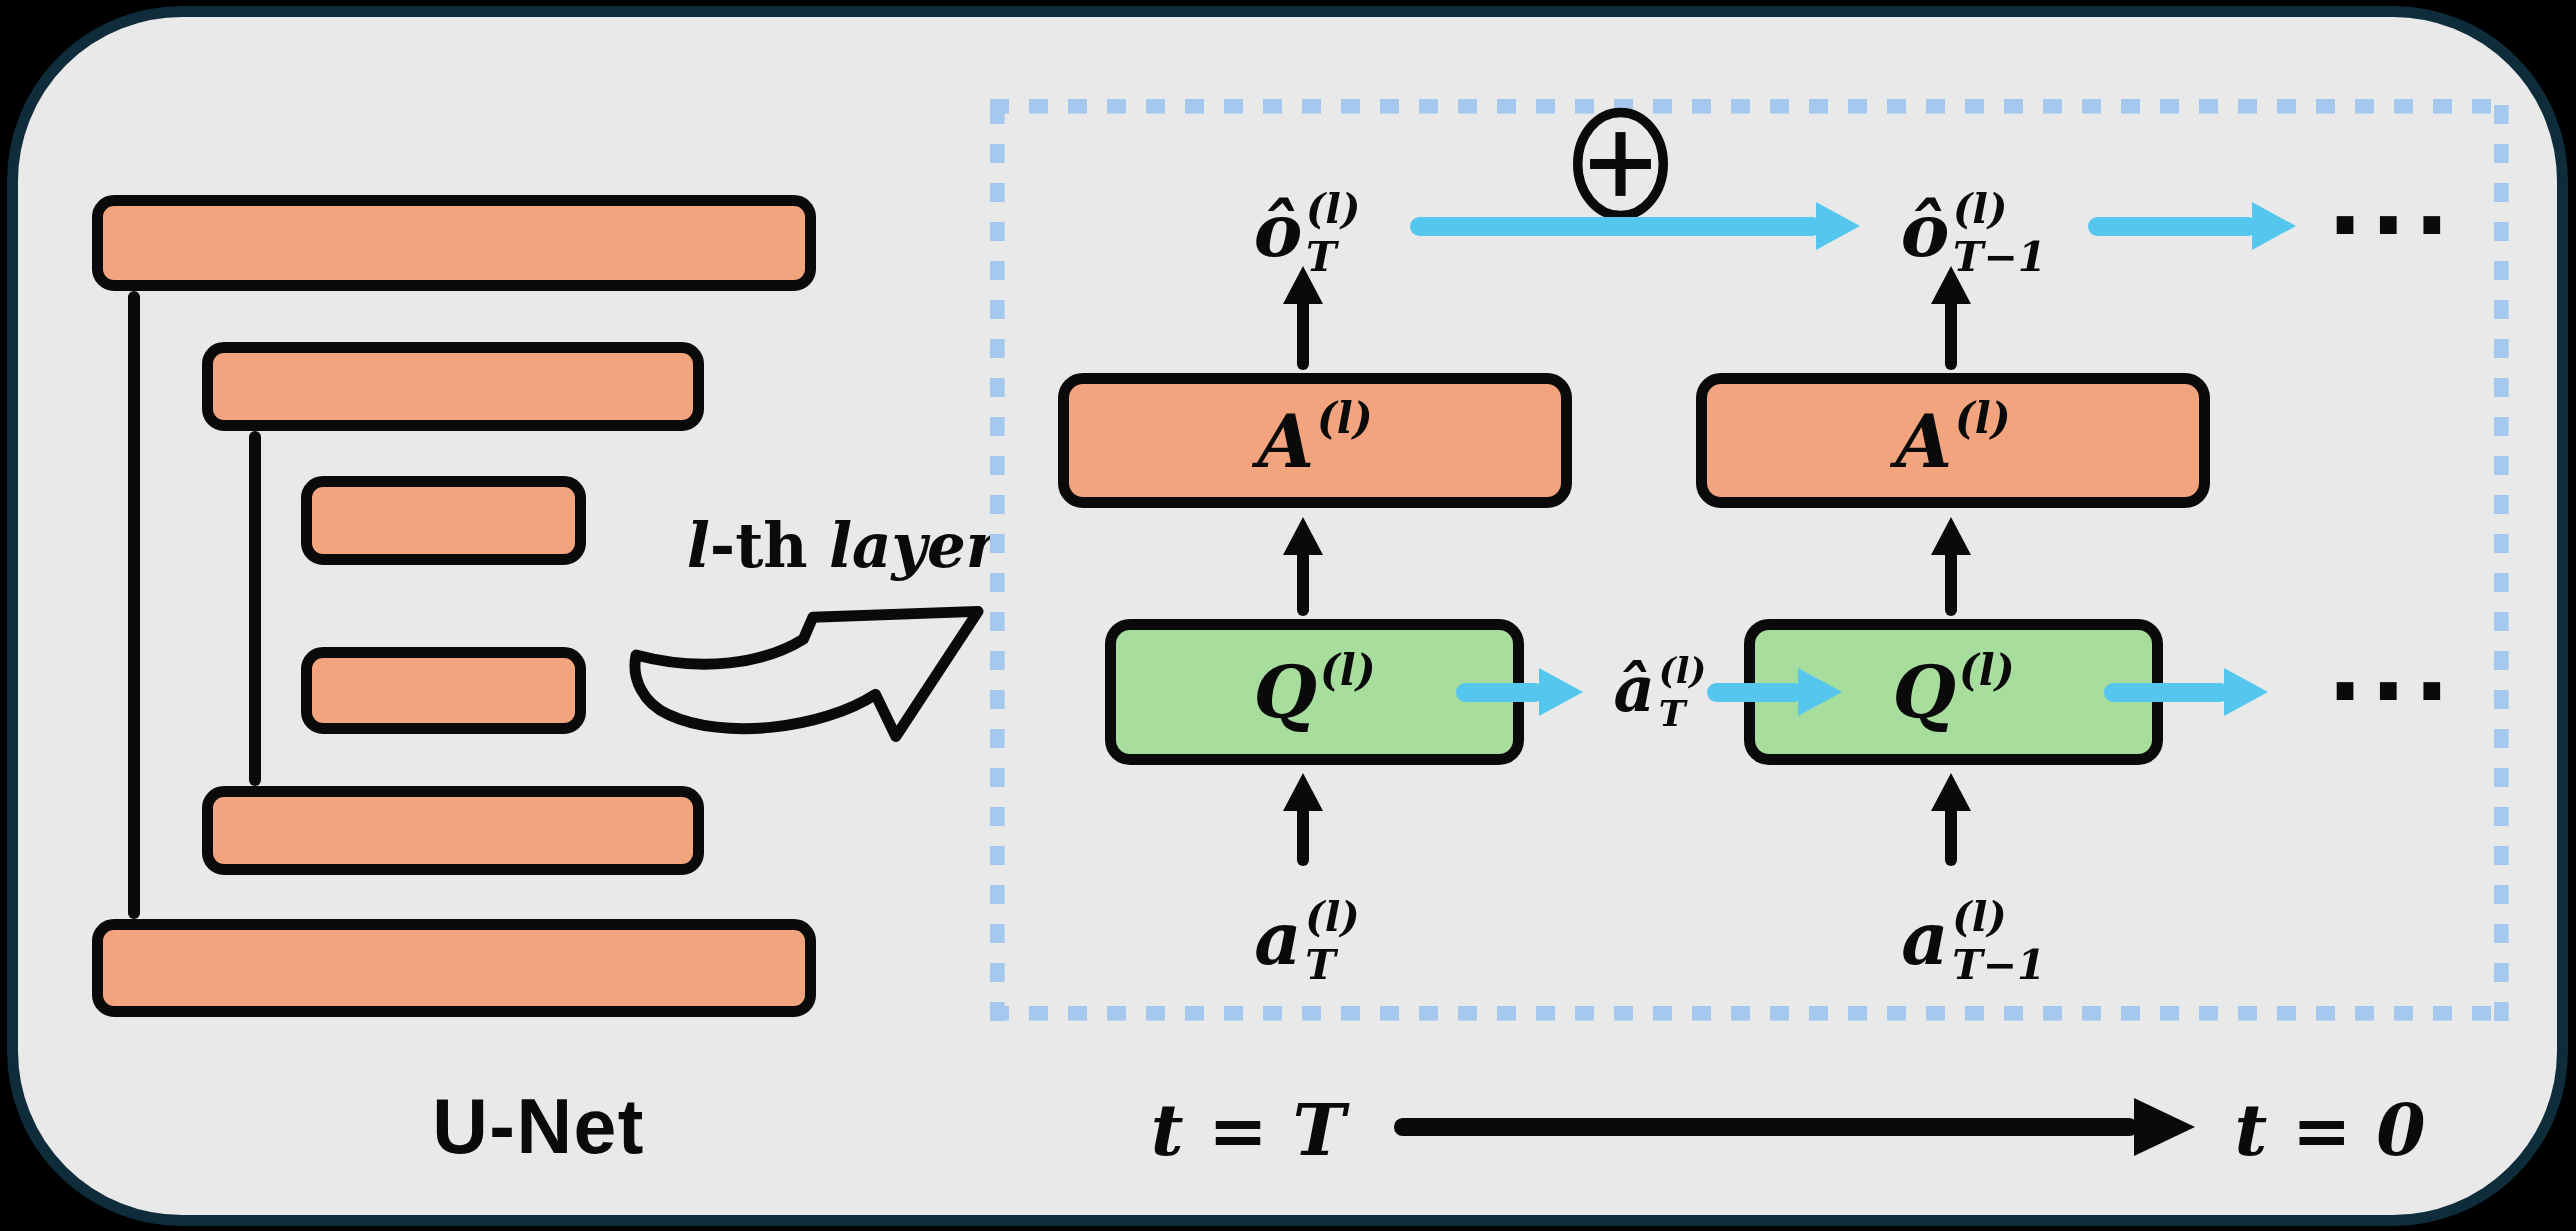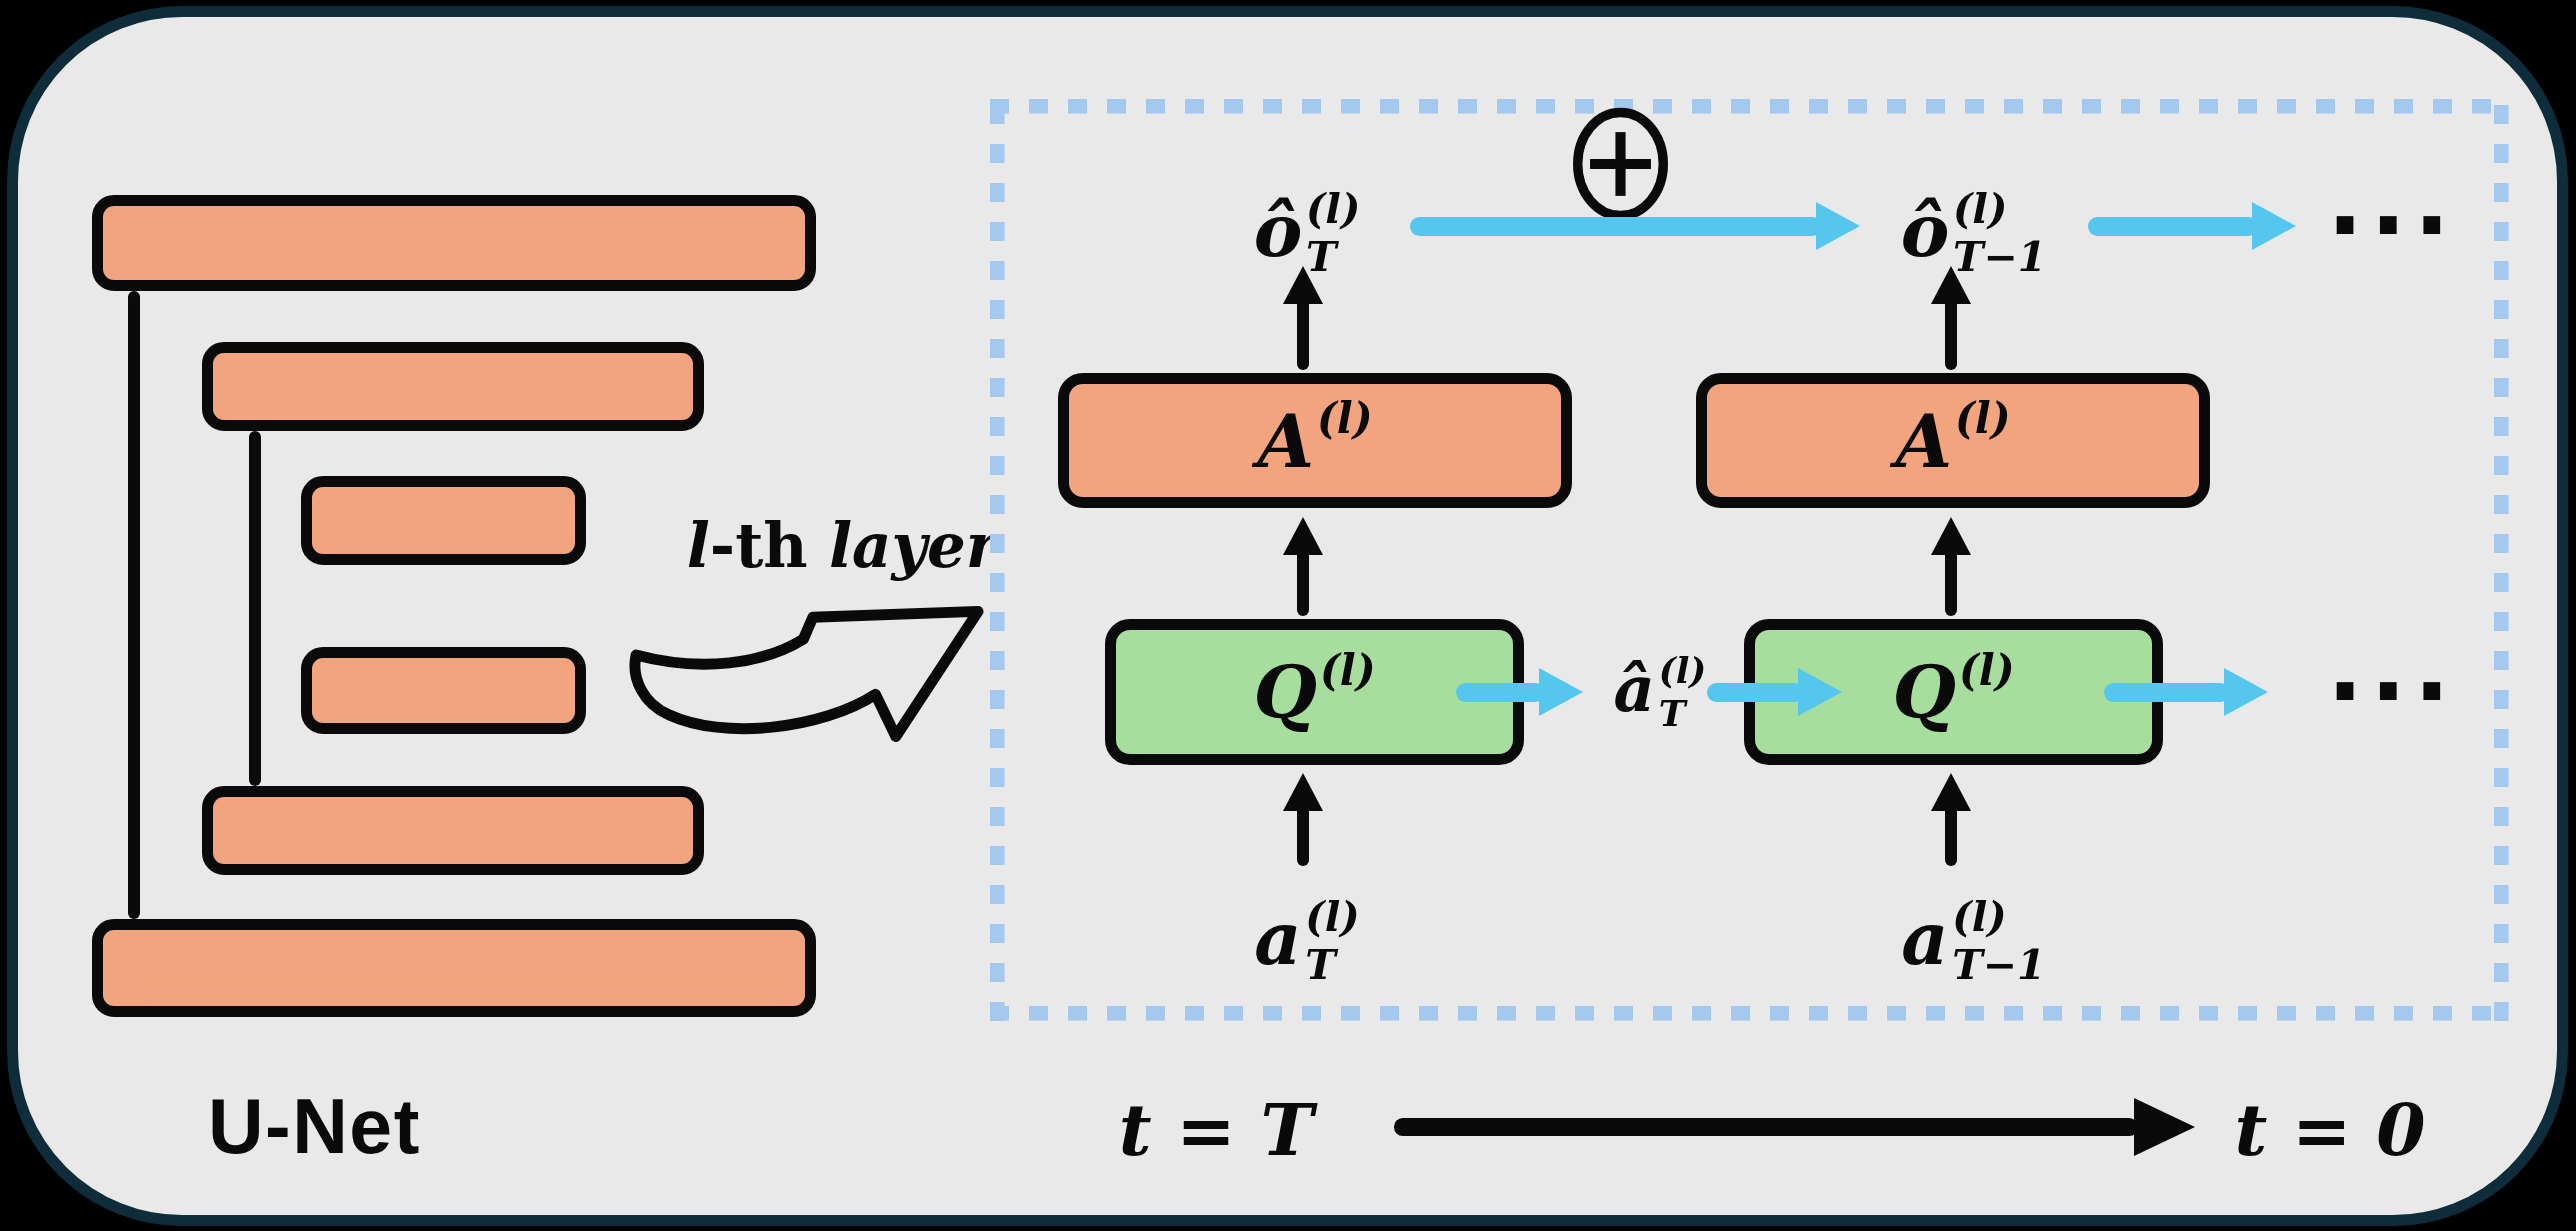--- a/index.html
+++ b/index.html
@@ -26,21 +26,21 @@
        border:11px solid var(--ink);border-radius:22px}
   .bar1{left:92px;top:195px;width:724px;height:96px}
   .bar2{left:202px;top:342px;width:502px;height:89px}
   .bar3{left:301px;top:476px;width:285px;height:89px}
   .bar4{left:301px;top:647px;width:285px;height:87px}
   .bar5{left:202px;top:786px;width:502px;height:89px}
   .bar6{left:92px;top:919px;width:724px;height:98px}
   .skipline{position:absolute;width:12.4px;background:var(--ink);border-radius:6.6px}
   .skip1{left:128px;top:291px;height:628px}
   .skip2{left:249px;top:431px;height:355px}
-  .unet-label{position:absolute;left:208px;top:1082px;width:437px;text-align:left;
+  .unet-label{position:absolute;left:208px;top:1082px;width:437px;text-align:right;
               font:bold 77px "Liberation Sans",sans-serif;letter-spacing:1.5px}
 
   
   .lth{position:absolute;left:612px;top:510px;width:386px;text-align:right;
        font:bold 61px "DejaVu Serif",serif}
   .lth .it{font-style:italic}
   .curved-arrow{position:absolute;left:603px;top:591px}
 
   
   .dashed-box{position:absolute;left:990px;top:99px;width:1519px;height:922px;
@@ -241,19 +241,19 @@
 </div>
 
 <div class="mlabel" style="left:1835px;top:870px;width:277px;height:137px">
   <span>a</span>
   <span class="scripts">
     <span class="sup">(l)</span>
     <span class="sub">T−1</span>
   </span>
 </div>
 
-<div class="tlabel" style="left:1092px;top:1088px">t = T</div>
+<div class="tlabel" style="left:1124px;top:1088px">t = T</div>
 <div class="timeline-arrow">
   <div class="shaft"></div>
     <div class="head"></div>
 </div>
 <div class="tlabel" style="left:2206px;top:1088px">t = 0</div>
 
 
 </body></html>

